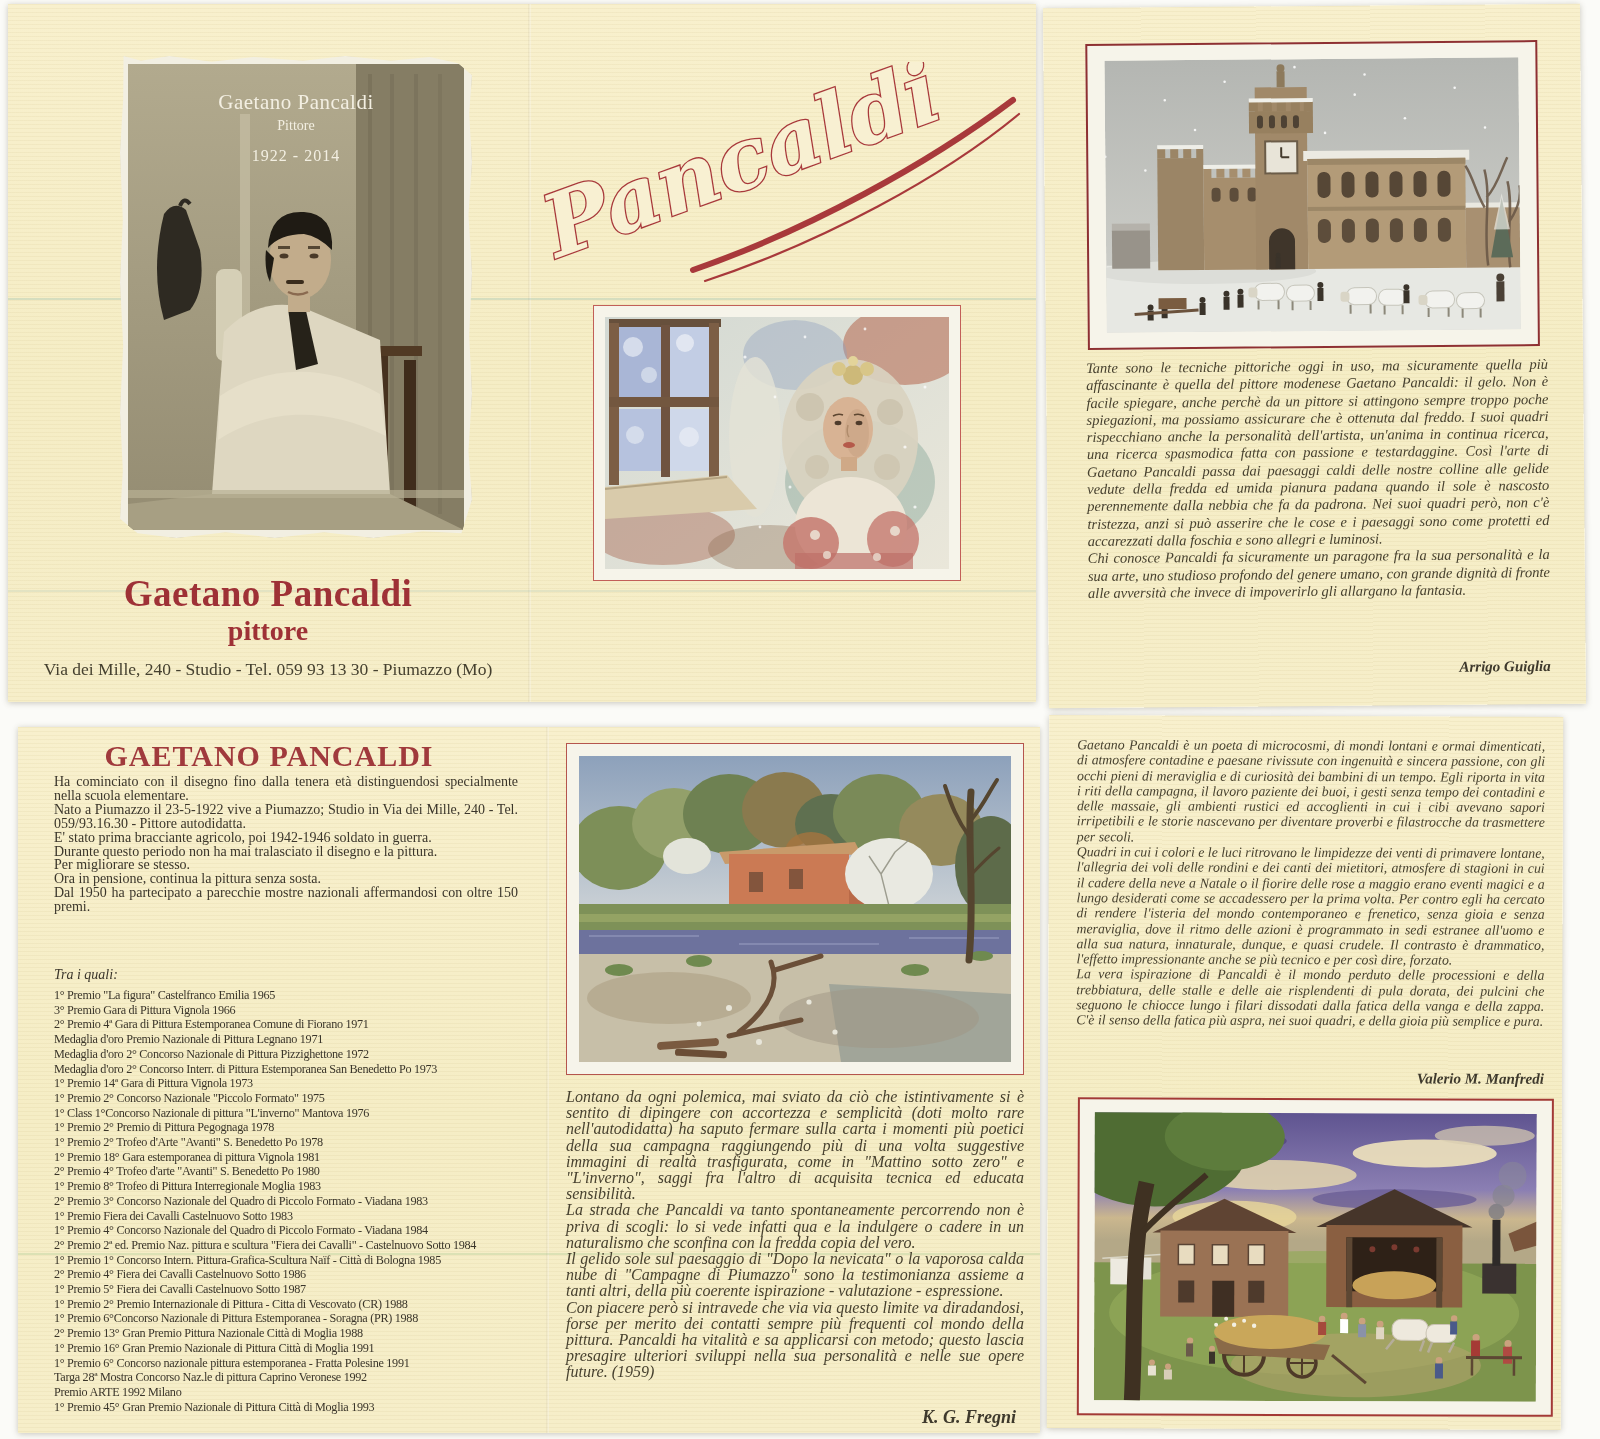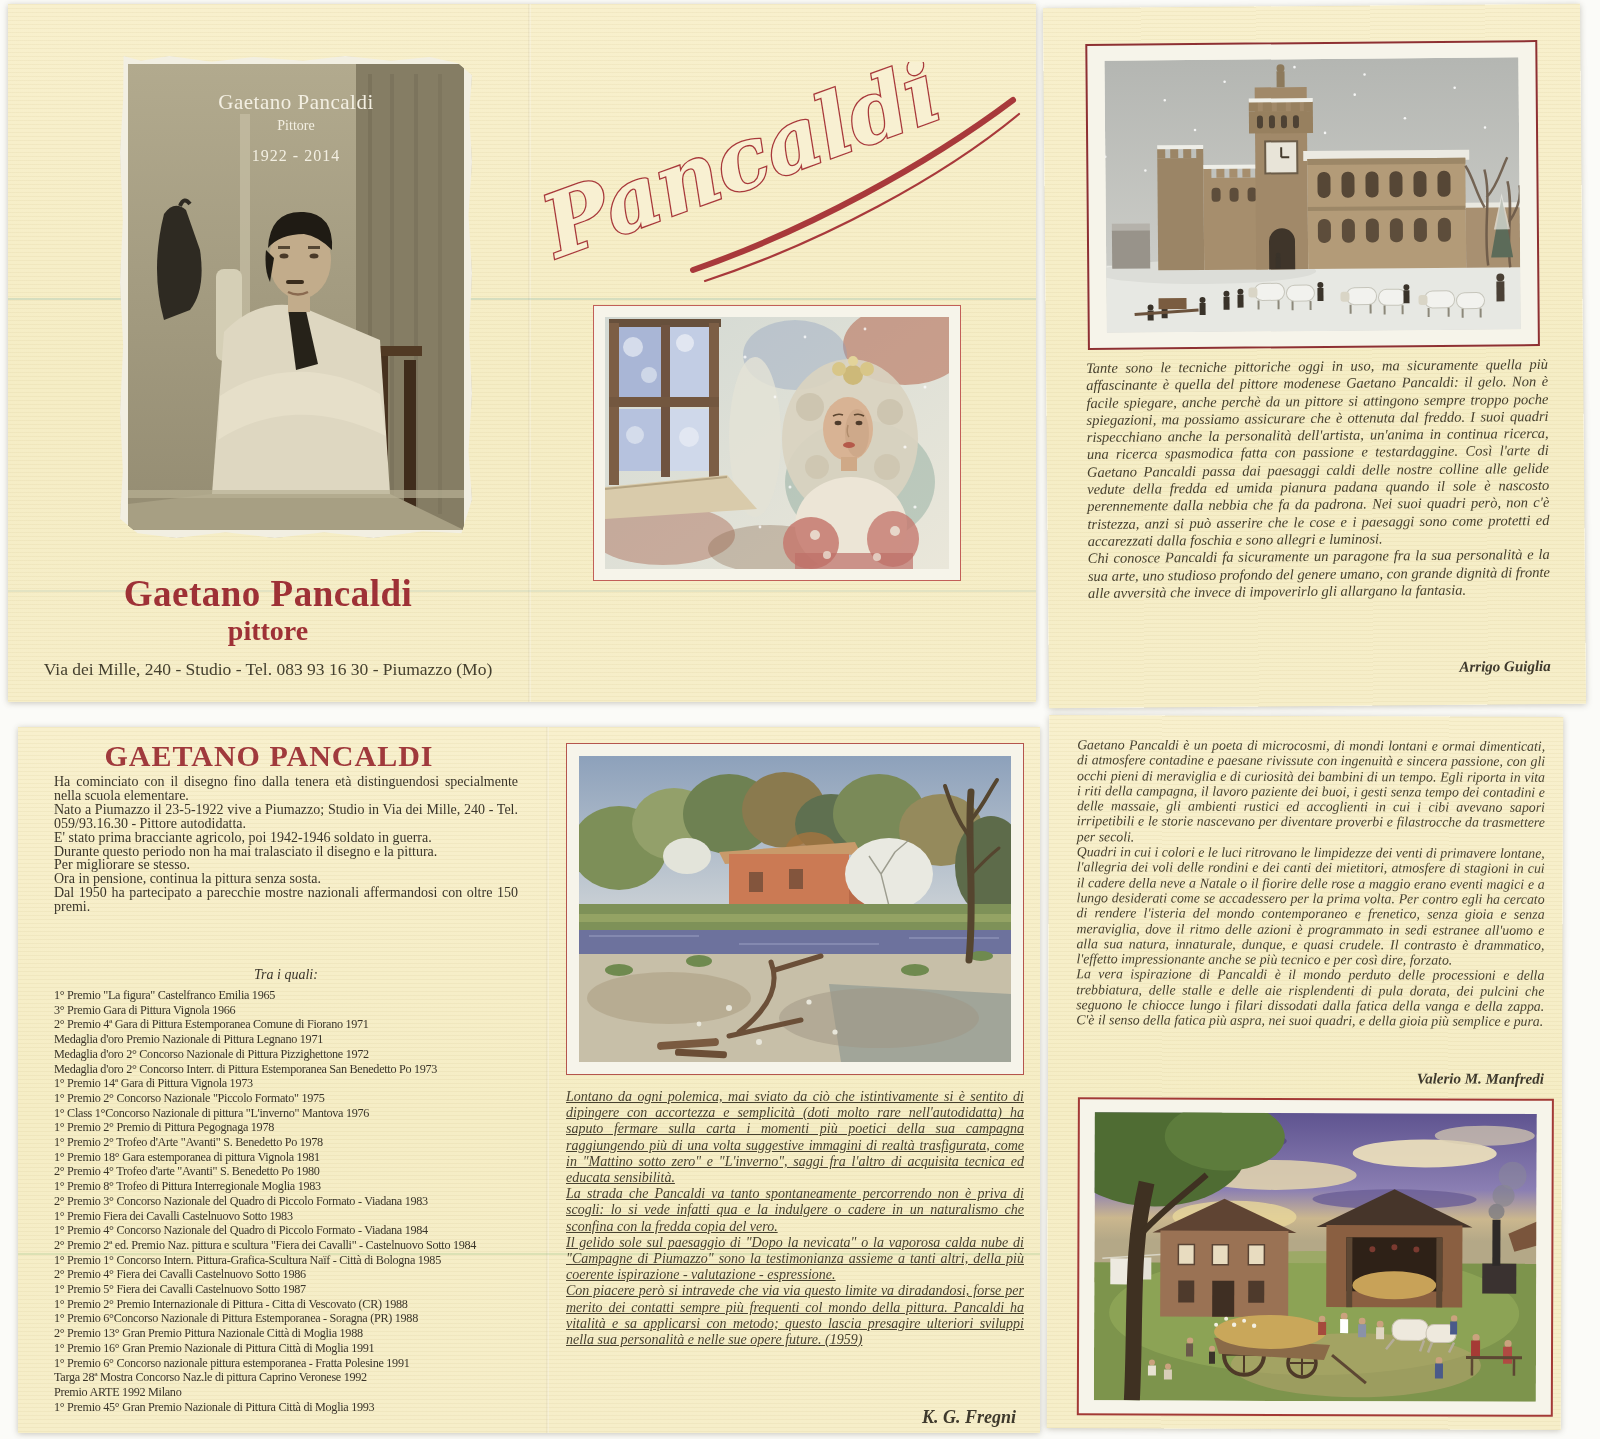--- a/index.html
+++ b/index.html
@@ -48,27 +48,27 @@
   .frame-a{border:1px solid #c25f58;padding:11px;}
   .frame-b{border:2px solid #8e3032;padding:15px 17px;}
   .frame-c{border:1px solid #b5554d;padding:12px;}
   .frame-d{border:2px solid #a33a35;padding:13px 15px;}
   
   .txt{position:absolute;text-align:justify;}
   .txt .para{margin:0;}
   .t-italic{font-style:italic;color:#47412f;}
   .tr-text{left:40px;top:352px;width:462px;font-size:14.5px;line-height:17.3px;}
   .br-text{left:28px;top:22px;width:468px;font-size:13.8px;line-height:15.3px;}
-  .fregni-text{left:548px;top:362px;width:458px;font-size:14px;line-height:16.2px;text-decoration:underline;}
+  .fregni-text{left:548px;top:362px;width:458px;font-size:16px;line-height:16.2px;}
   .sig-line{font-style:italic;font-weight:bold;text-align:right;color:#3e392c;margin-top:6px;font-size:15px;}
   
   .bl-heading{position:absolute;left:28px;top:12px;width:446px;text-align:center;
     font-size:30px;font-weight:bold;color:#a03a3c;letter-spacing:1px;}
   .bio{left:36px;top:48px;width:464px;font-size:14px;line-height:13.9px;color:#3a352a;}
-  .list-intro{position:absolute;left:36px;top:240px;width:464px;text-align:center;
+  .list-intro{position:absolute;left:36px;top:240px;width:464px;text-align:left;
     font-style:italic;font-size:14px;color:#3a352a;}
   .awards{position:absolute;left:36px;top:261px;width:505px;font-size:12.2px;line-height:14.7px;
     letter-spacing:-0.3px;color:#3a352a;}
   .awards .award{white-space:nowrap;}
 </style>
 </head>
 <body>
 
 <div class="sheet" style="left:8px;top:4px;width:1028px;height:698px;">
   <div class="fold" style="left:520px;"></div>
@@ -195,21 +195,21 @@
         <circle cx="310" cy="190" r="1.6"></circle>
           <circle cx="200" cy="20" r="1.4"></circle>
           <circle cx="260" cy="12" r="1.4"></circle>
       </g>
     </svg>
   </div>
 
   <div class="name-block">
     <div class="big-name">Gaetano Pancaldi</div>
     <div class="big-role">pittore</div>
-    <div class="address">Via dei Mille, 240 - Studio - Tel. 083 93 16 30 - Piumazzo (Mo)</div>
+    <div class="address">Via dei Mille, 240 - Studio - Tel. 059 93 13 30 - Piumazzo (Mo)</div>
   </div>
 </div>
 
 <div class="sheet" style="left:1046px;top:6px;width:537px;height:700px;transform:rotate(-0.5deg);">
   <div class="frame frame-b" style="left:42px;top:36px;width:452px;height:306px;">
     <svg viewBox="0 0 414 272" preserveAspectRatio="none">
       <defs>
         <linearGradient id="gB" x1="0" y1="0" x2="0" y2="1">
           <stop offset="0" stop-color="#b4b6b2"></stop>
             <stop offset="0.75" stop-color="#cbccc7"></stop>

